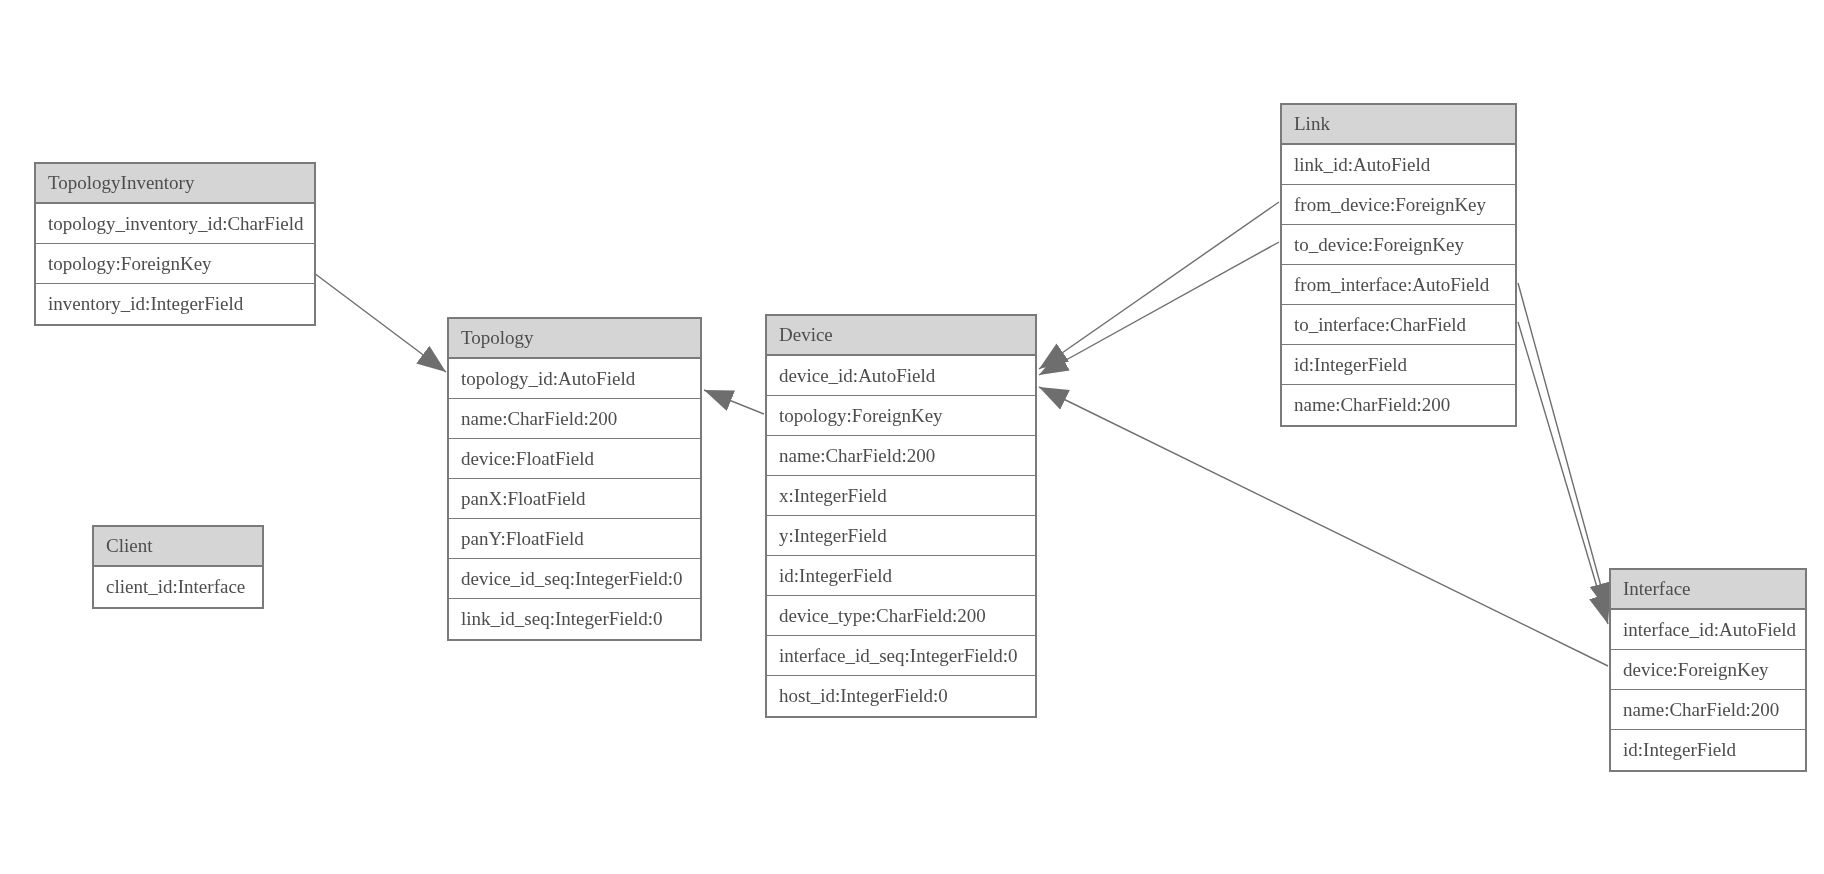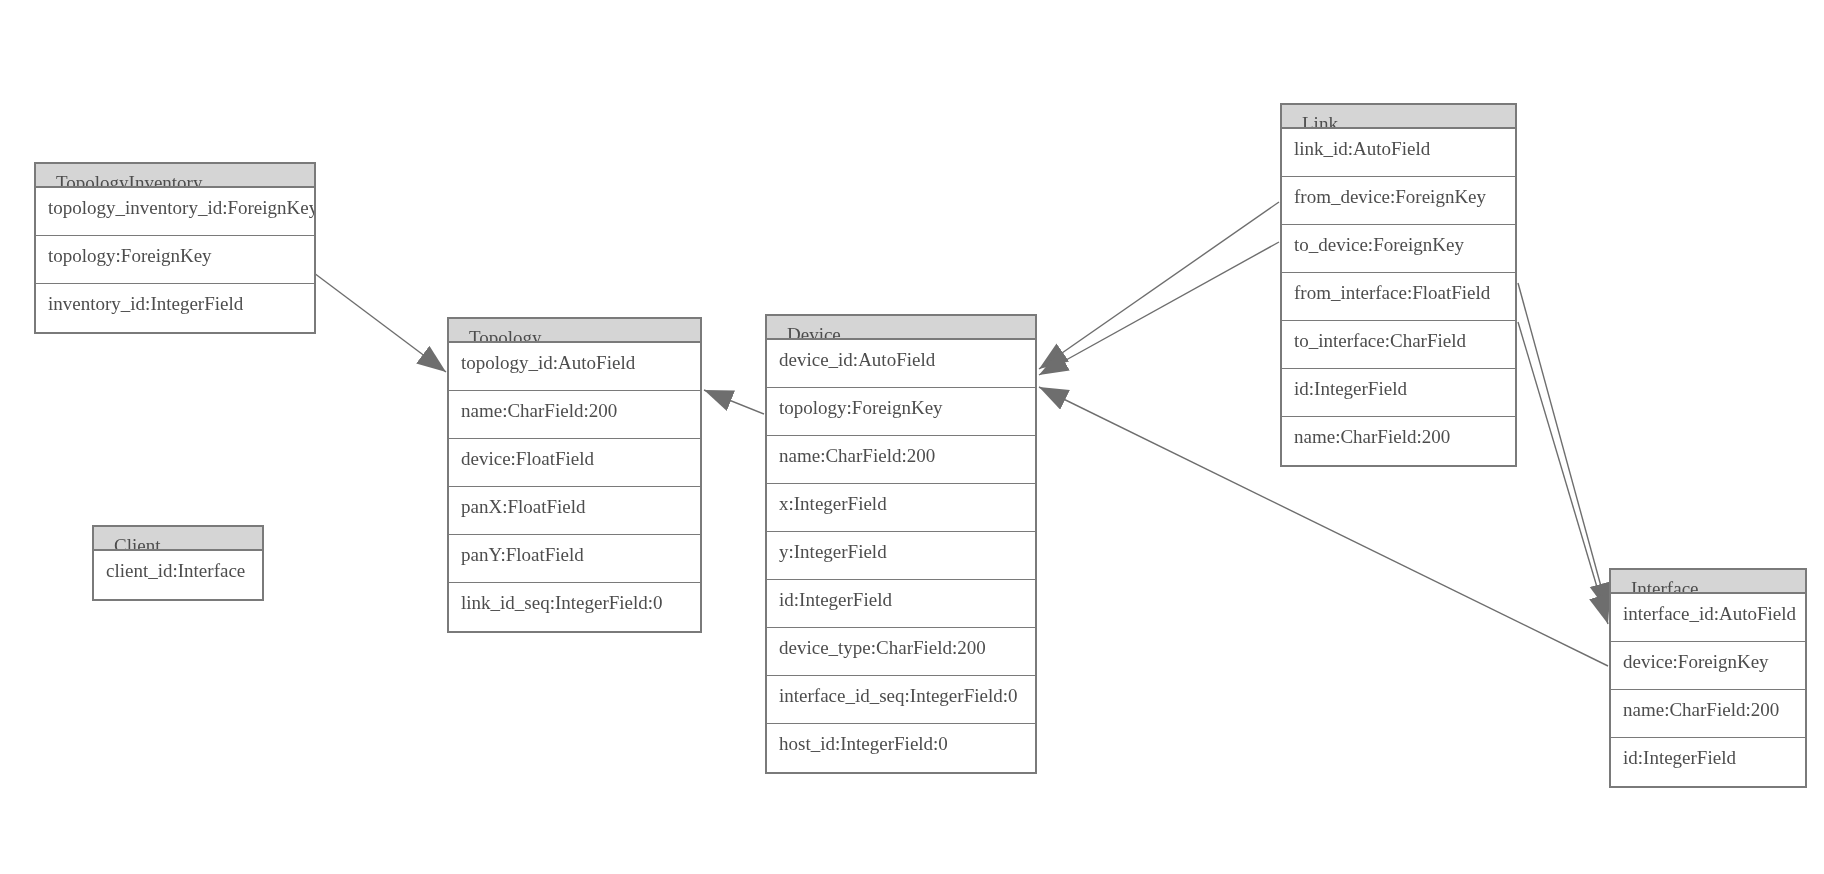--- a/index.html
+++ b/index.html
@@ -21,31 +21,31 @@
     position: absolute;
     z-index: 2;
     box-sizing: border-box;
     border: 2px solid var(--border, #7a7a7a);
     background: #ffffff;
     color: var(--text, #4d4d4d);
     font-size: 19px;
   }
   .entity-header {
     box-sizing: border-box;
-    height: 24px;
+    height: 40px;
     line-height: 38px;
-    padding: 0 20px;
+    padding: 0 12px;
     background: var(--header-fill, #d5d5d5);
     border-bottom: 2px solid var(--border, #7a7a7a);
     white-space: nowrap;
     overflow: hidden;
   }
   .entity-row {
     box-sizing: border-box;
-    height: 48px;
+    height: 40px;
     line-height: 39px;
     padding: 0 12px;
     border-bottom: 1px solid var(--border, #7a7a7a);
     white-space: nowrap;
     overflow: hidden;
     background: #ffffff;
   }
   .entity-row:last-child { border-bottom: none; }
 </style>
 </head>
@@ -64,31 +64,32 @@
         <line x1="1279" y1="202" x2="1039" y2="369" stroke="#6e6e6e" stroke-width="1.4" marker-end="url(#arrowhead)"></line>
         <line x1="1279" y1="242" x2="1039" y2="375" stroke="#6e6e6e" stroke-width="1.4" marker-end="url(#arrowhead)"></line>
         <line x1="1608" y1="666" x2="1039" y2="387" stroke="#6e6e6e" stroke-width="1.4" marker-end="url(#arrowhead)"></line>
         <line x1="1518" y1="283" x2="1608" y2="612" stroke="#6e6e6e" stroke-width="1.4" marker-end="url(#arrowhead)"></line>
         <line x1="1518" y1="322" x2="1608" y2="624" stroke="#6e6e6e" stroke-width="1.4" marker-end="url(#arrowhead)"></line>
       </g>
   </svg>
   <div id="tables">
       <div class="entity" style="left: 23px; top: 162px; width: 282px; margin-left: 11px;">
         <div class="entity-header">TopologyInventory</div>
-        <div class="entity-row">topology_inventory_id:ForeignKey</div>
+        <div class="entity-row">topology_inventory_id:CharField</div>
         <div class="entity-row">topology:ForeignKey</div>
         <div class="entity-row">inventory_id:IntegerField</div>
       </div>
       <div class="entity" style="left: 447px; top: 317px; width: 255px;">
         <div class="entity-header">Topology</div>
         <div class="entity-row">topology_id:AutoField</div>
         <div class="entity-row">name:CharField:200</div>
         <div class="entity-row">device:FloatField</div>
         <div class="entity-row">panX:FloatField</div>
         <div class="entity-row">panY:FloatField</div>
+        <div class="entity-row">device_id_seq:IntegerField:0</div>
         <div class="entity-row">link_id_seq:IntegerField:0</div>
       </div>
       <div class="entity" style="left: 80px; top: 525px; width: 172px; margin-left: 12px;">
         <div class="entity-header">Client</div>
         <div class="entity-row">client_id:Interface</div>
       </div>
       <div class="entity" style="left: 765px; top: 314px; width: 272px;">
         <div class="entity-header">Device</div>
         <div class="entity-row">device_id:AutoField</div>
         <div class="entity-row">topology:ForeignKey</div>
@@ -98,21 +99,21 @@
         <div class="entity-row">id:IntegerField</div>
         <div class="entity-row">device_type:CharField:200</div>
         <div class="entity-row">interface_id_seq:IntegerField:0</div>
         <div class="entity-row">host_id:IntegerField:0</div>
       </div>
       <div class="entity" style="left: 1280px; top: 103px; width: 237px;">
         <div class="entity-header">Link</div>
         <div class="entity-row">link_id:AutoField</div>
         <div class="entity-row">from_device:ForeignKey</div>
         <div class="entity-row">to_device:ForeignKey</div>
-        <div class="entity-row">from_interface:FloatField</div>
+        <div class="entity-row">from_interface:AutoField</div>
         <div class="entity-row">to_interface:CharField</div>
         <div class="entity-row">id:IntegerField</div>
         <div class="entity-row">name:CharField:200</div>
       </div>
       <div class="entity" style="left: 1609px; top: 568px; width: 198px;">
         <div class="entity-header">Interface</div>
         <div class="entity-row">interface_id:AutoField</div>
         <div class="entity-row">device:ForeignKey</div>
         <div class="entity-row">name:CharField:200</div>
         <div class="entity-row">id:IntegerField</div>

